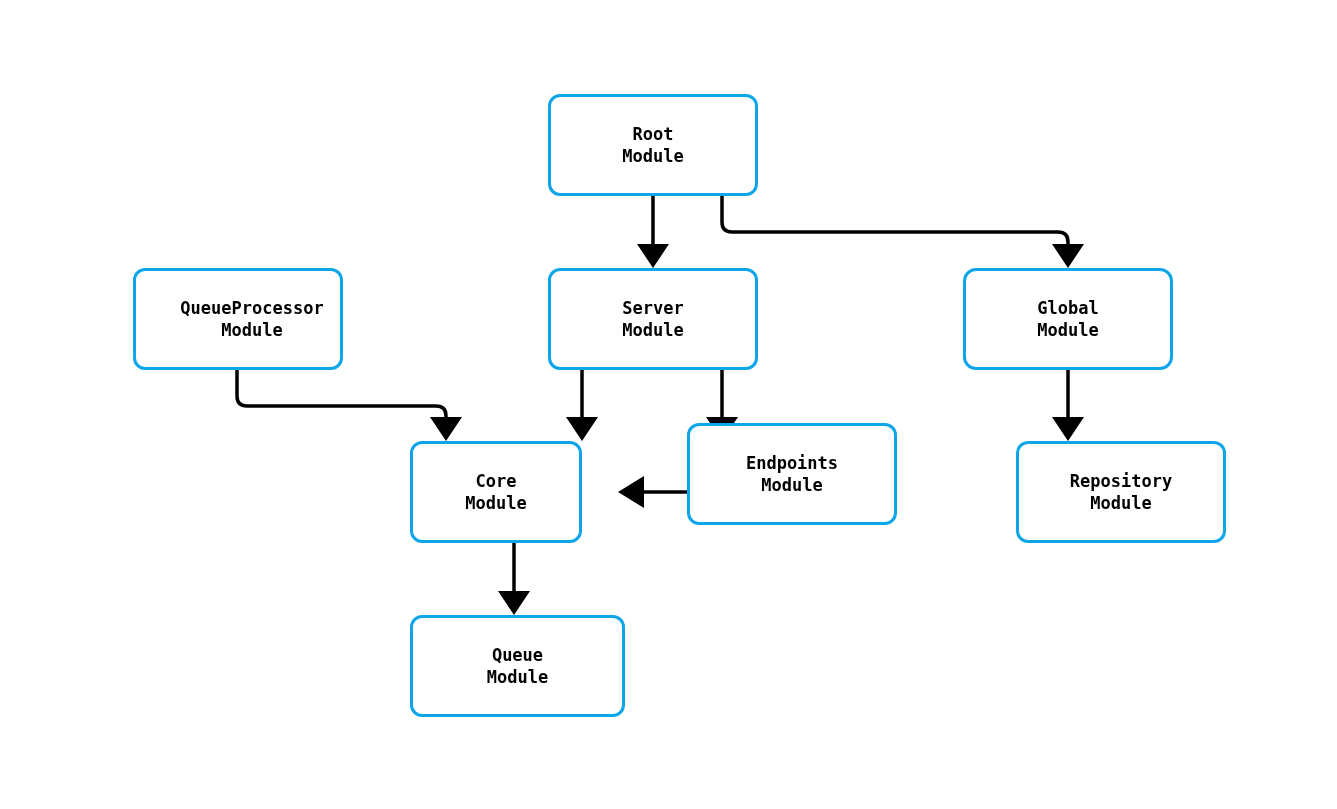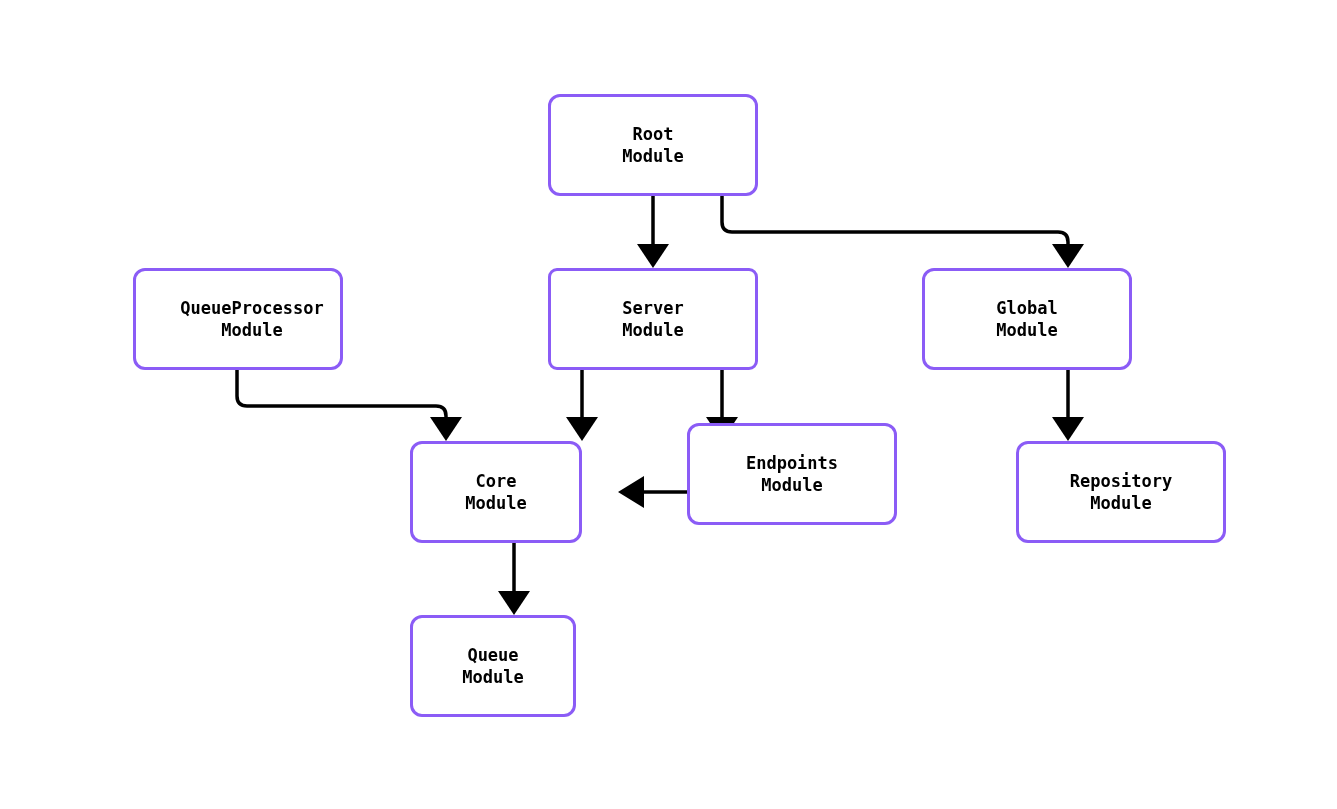--- a/index.html
+++ b/index.html
@@ -24,21 +24,21 @@
     position: absolute;
     left: 0;
     top: 0;
     width: 1337px;
     height: 809px;
   }
   .node {
     position: absolute;
     box-sizing: border-box;
     background: #ffffff;
-    border: 3px solid #8b5cf6;
+    border: 3px solid #0ea5e9;
     border-radius: 12px;
     display: flex;
     flex-direction: column;
     align-items: center;
     justify-content: center;
     z-index: 2;
   }
   .node-label {
     font-family: "DejaVu Sans Mono", "Liberation Mono", monospace;
     font-size: 17px;
@@ -102,43 +102,43 @@
   <div class="node" style="left:548px; top:94px; width:210px; height:102px;">
     <div class="node-label">Root
 Module</div>
   </div>
 
   <div class="node" style="left:133px; top:268px; width:210px; height:102px;padding-left:28px;">
     <div class="node-label">QueueProcessor
 Module</div>
   </div>
 
-  <div class="node" style="left:548px; top:268px; width:210px; height:102px;border-radius:9px;">
+  <div class="node" style="left:548px; top:268px; width:210px; height:102px;">
     <div class="node-label">Server
 Module</div>
   </div>
 
-  <div class="node" style="left:922px; top:268px; width:210px; height:102px;">
+  <div class="node" style="left:963px; top:268px; width:210px; height:102px;border-radius:13px;">
     <div class="node-label">Global
 Module</div>
   </div>
 
   <div class="node" style="left:410px; top:441px; width:172px; height:102px;">
     <div class="node-label">Core
 Module</div>
   </div>
 
   <div class="node" style="left:687px; top:423px; width:210px; height:102px;">
     <div class="node-label">Endpoints
 Module</div>
   </div>
 
   <div class="node" style="left:1016px; top:441px; width:210px; height:102px;">
     <div class="node-label">Repository
 Module</div>
   </div>
 
-  <div class="node" style="left:410px; top:615px; width:166px; height:102px;">
+  <div class="node" style="left:410px; top:615px; width:215px; height:102px;">
     <div class="node-label">Queue
 Module</div>
   </div>
 
 </div>
 
 </body></html>

